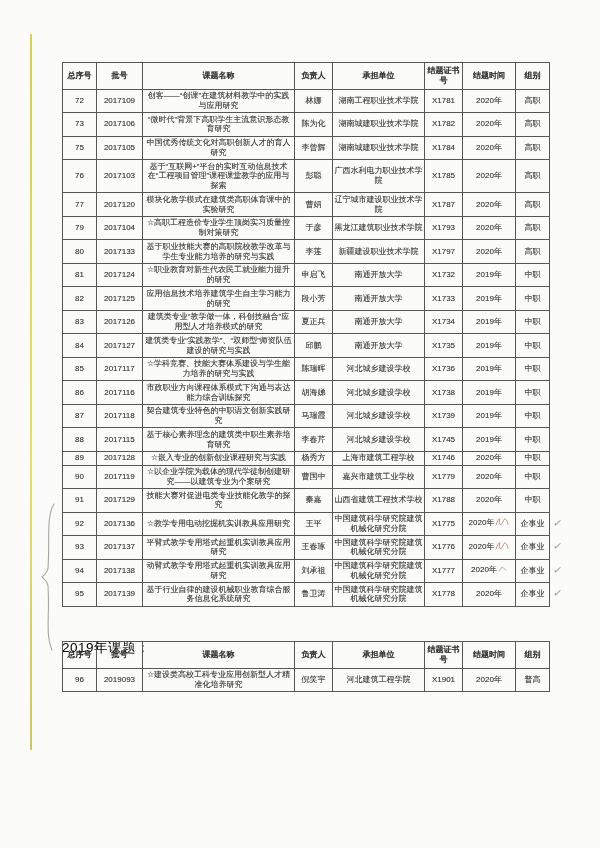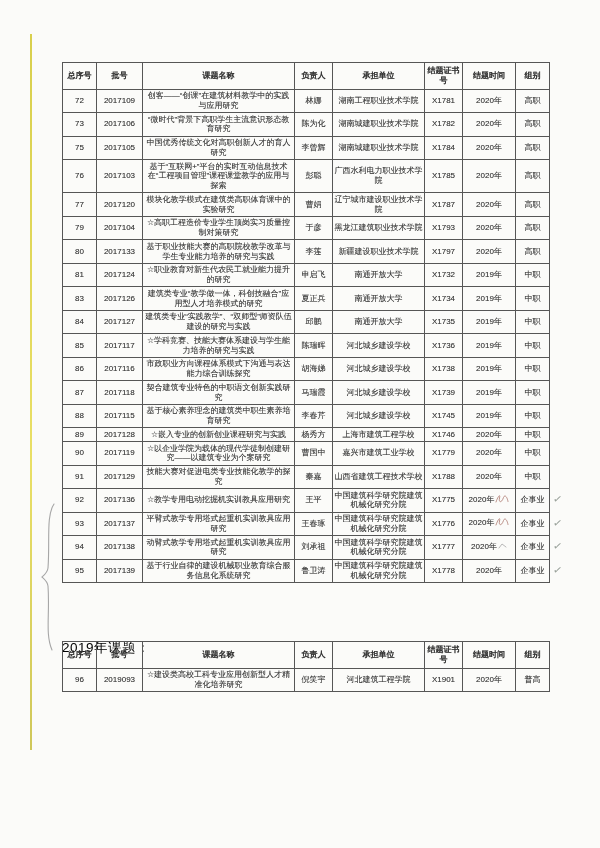--- a/index.html
+++ b/index.html
@@ -151,20 +151,30 @@
           <td><span>81</span></td>
           <td><span>2017124</span></td>
           <td class="cell-title"><span>☆职业教育对新生代农民工就业能力提升的研究</span></td>
           <td><span>申启飞</span></td>
           <td class="cell-unit"><span>南通开放大学</span></td>
           <td><span>X1732</span></td>
           <td><span>2019年</span></td>
           <td><span>中职</span></td>
         </tr>
         <tr>
+          <td><span>82</span></td>
+          <td><span>2017125</span></td>
+          <td class="cell-title"><span>应用信息技术培养建筑学生自主学习能力的研究</span></td>
+          <td><span>段小芳</span></td>
+          <td class="cell-unit"><span>南通开放大学</span></td>
+          <td><span>X1733</span></td>
+          <td><span>2019年</span></td>
+          <td><span>中职</span></td>
+        </tr>
+        <tr>
           <td><span>83</span></td>
           <td><span>2017126</span></td>
           <td class="cell-title"><span>建筑类专业“教学做一体，科创技融合”应用型人才培养模式的研究</span></td>
           <td><span>夏正兵</span></td>
           <td class="cell-unit"><span>南通开放大学</span></td>
           <td><span>X1734</span></td>
           <td><span>2019年</span></td>
           <td><span>中职</span></td>
         </tr>
         <tr>

